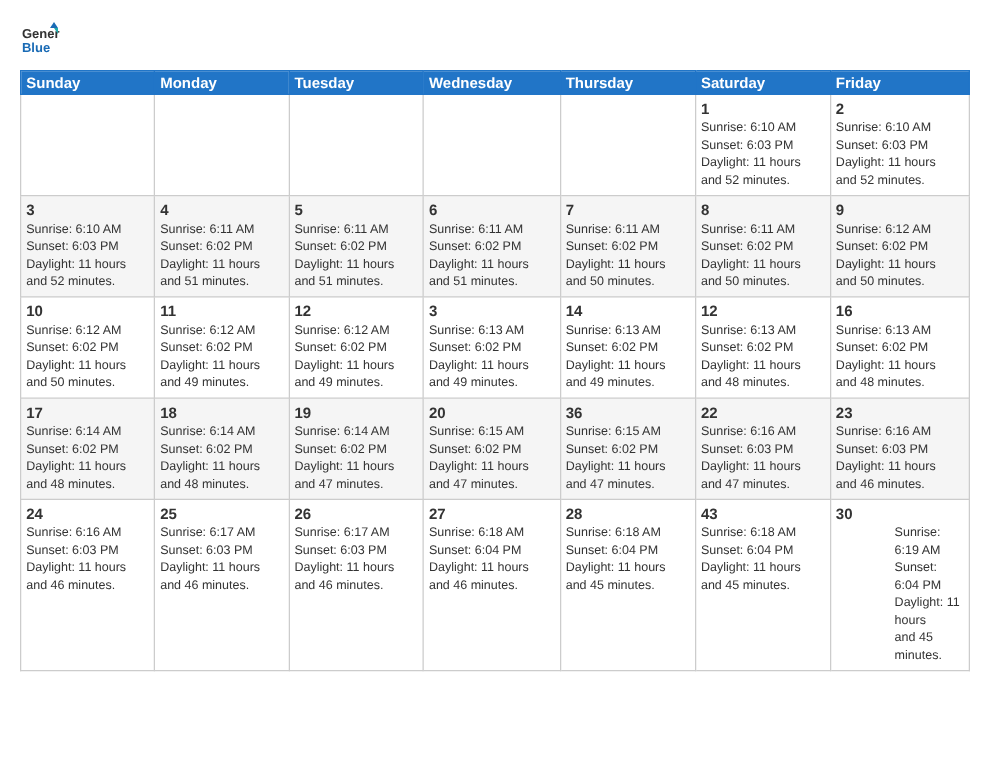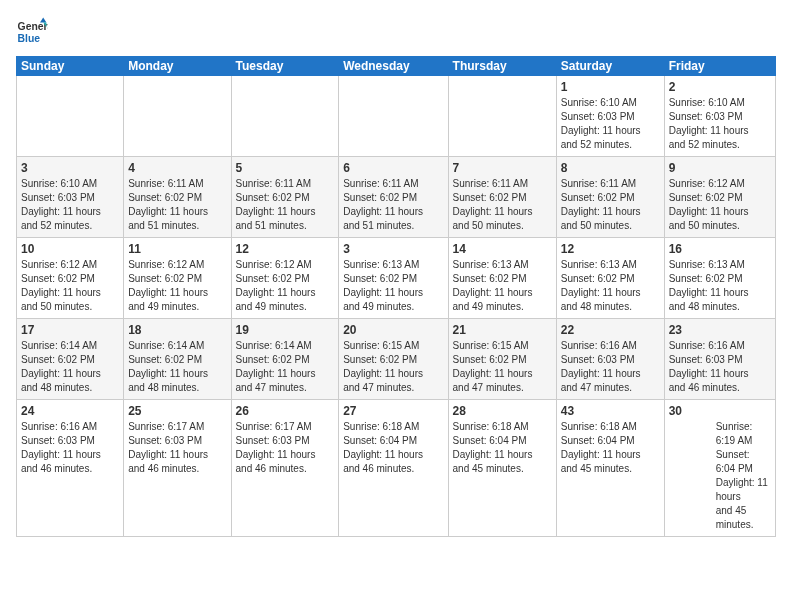--- a/index.html
+++ b/index.html
@@ -258,21 +258,21 @@
 and 47 minutes.</div>
         </td>
         <td>
           <span class="day-num">20</span>
           <div class="day-info" style="white-space: pre-line;">Sunrise: 6:15 AM
 Sunset: 6:02 PM
 Daylight: 11 hours
 and 47 minutes.</div>
         </td>
         <td>
-          <span class="day-num">21</span>
+          <span class="day-num">36</span>
           <div class="day-info" style="white-space: pre-line;">Sunrise: 6:15 AM
 Sunset: 6:02 PM
 Daylight: 11 hours
 and 47 minutes.</div>
         </td>
         <td>
           <span class="day-num">22</span>
           <div class="day-info" style="white-space: pre-line;">Sunrise: 6:16 AM
 Sunset: 6:03 PM
 Daylight: 11 hours

